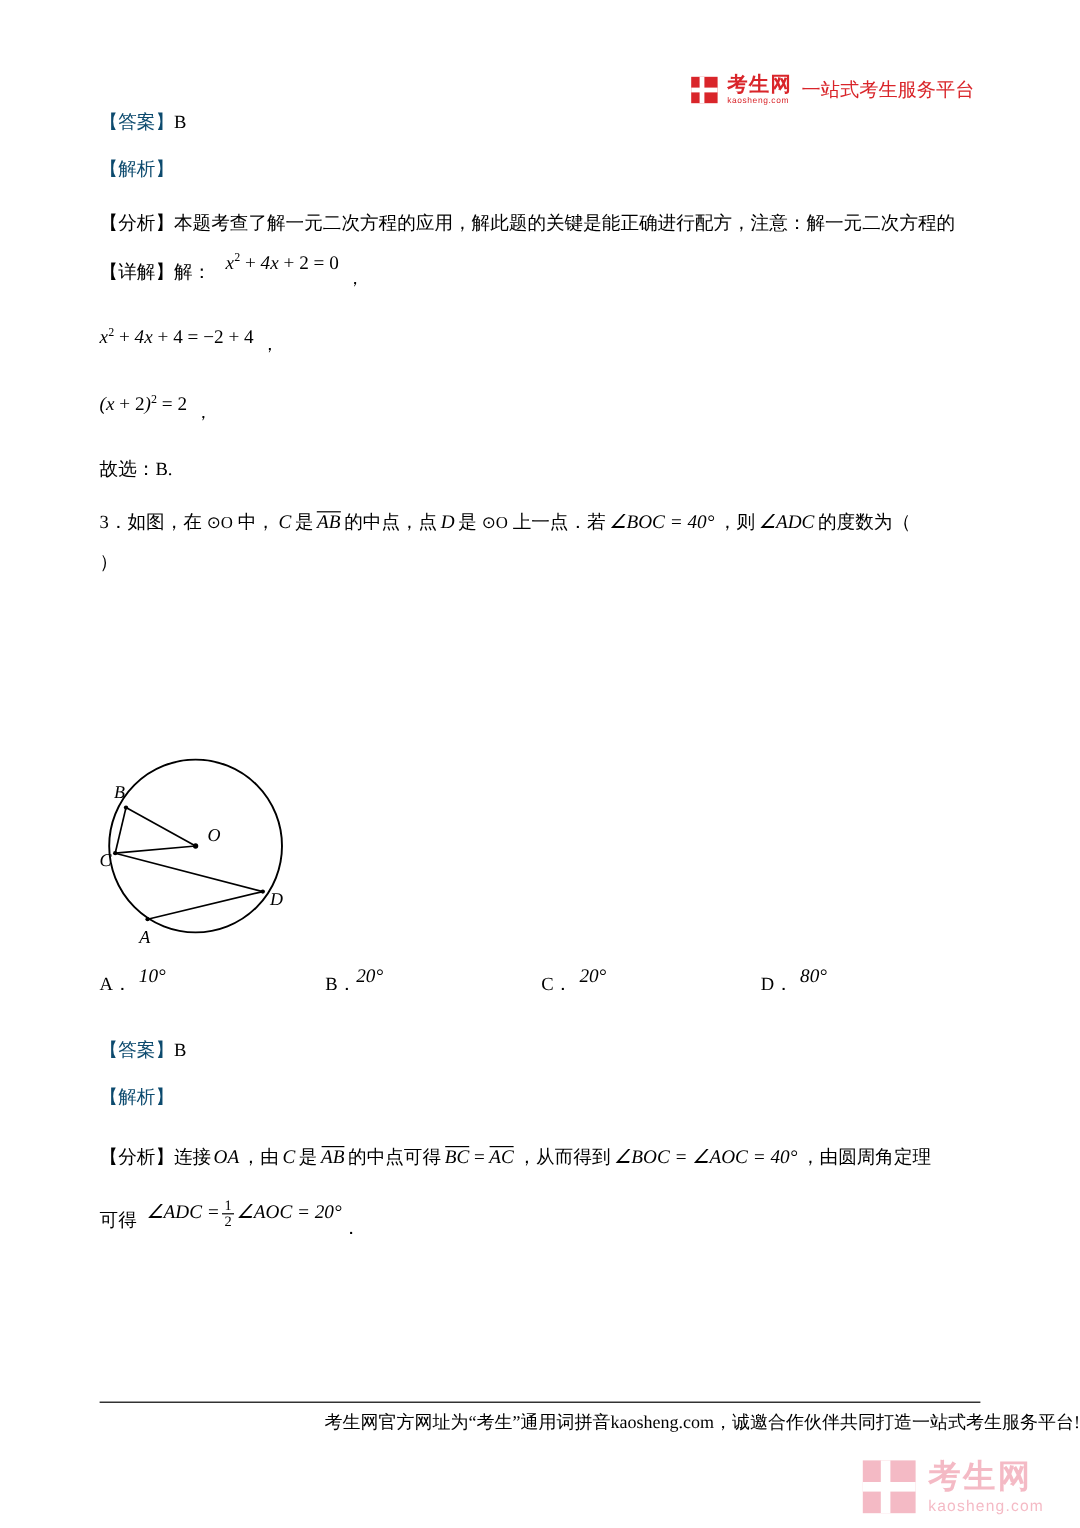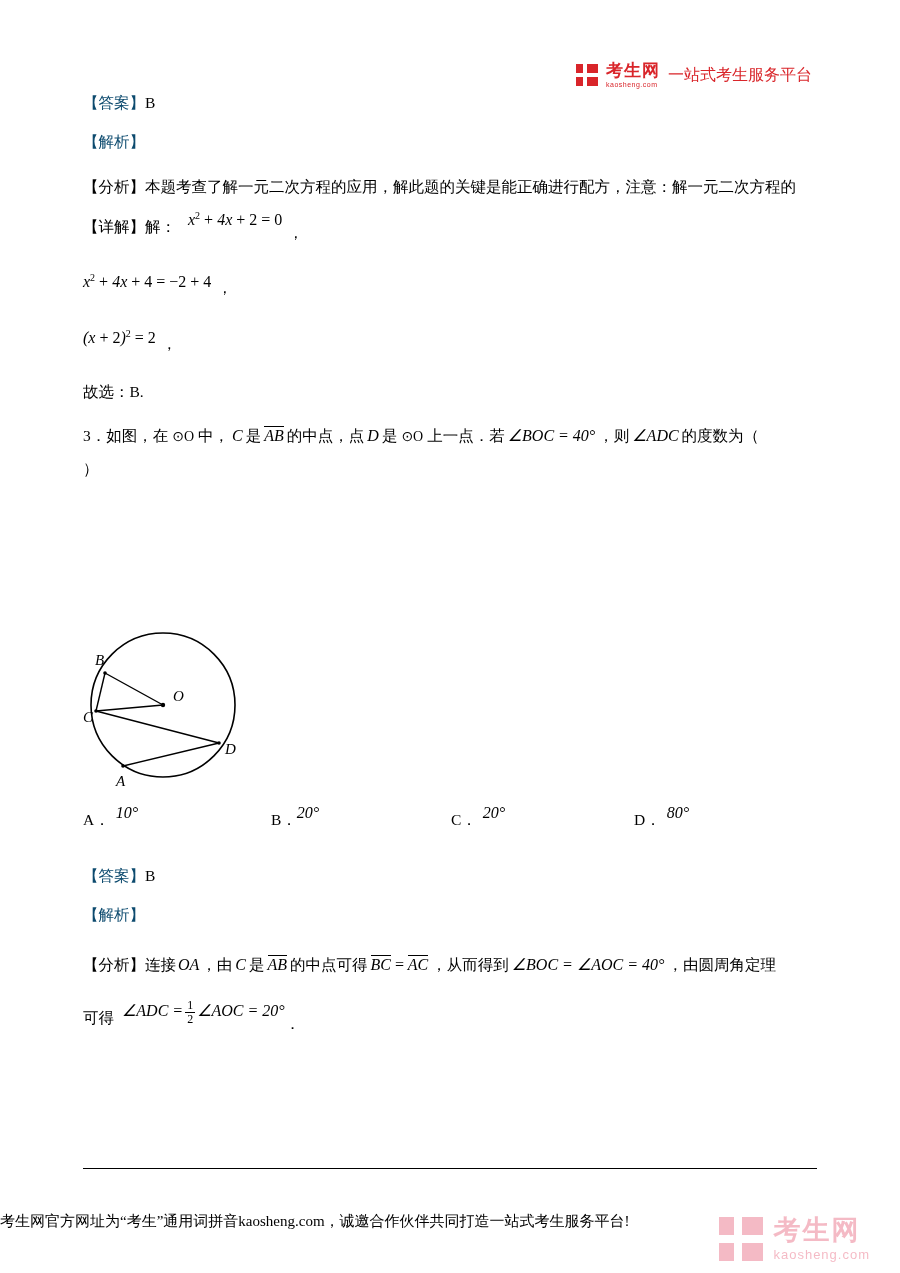--- a/index.html
+++ b/index.html
@@ -181,26 +181,25 @@
   
   .footer-rule {
     position: absolute;
     left: 83px;
     right: 83px;
     top: 1168px;
     border-top: 1px solid #000;
   }
   .footer-text {
     position: absolute;
-    left: 0;
+    left: 12px;
     right: 0;
     top: 1176px;
-    text-align: left;
+    text-align: right;
     font-size: 15px;
-    margin-top: 36px;
   }
   .watermark {
     position: absolute;
     right: 30px;
     bottom: 12px;
     display: flex;
     align-items: center;
     gap: 10px;
     opacity: 0.45;
   }

